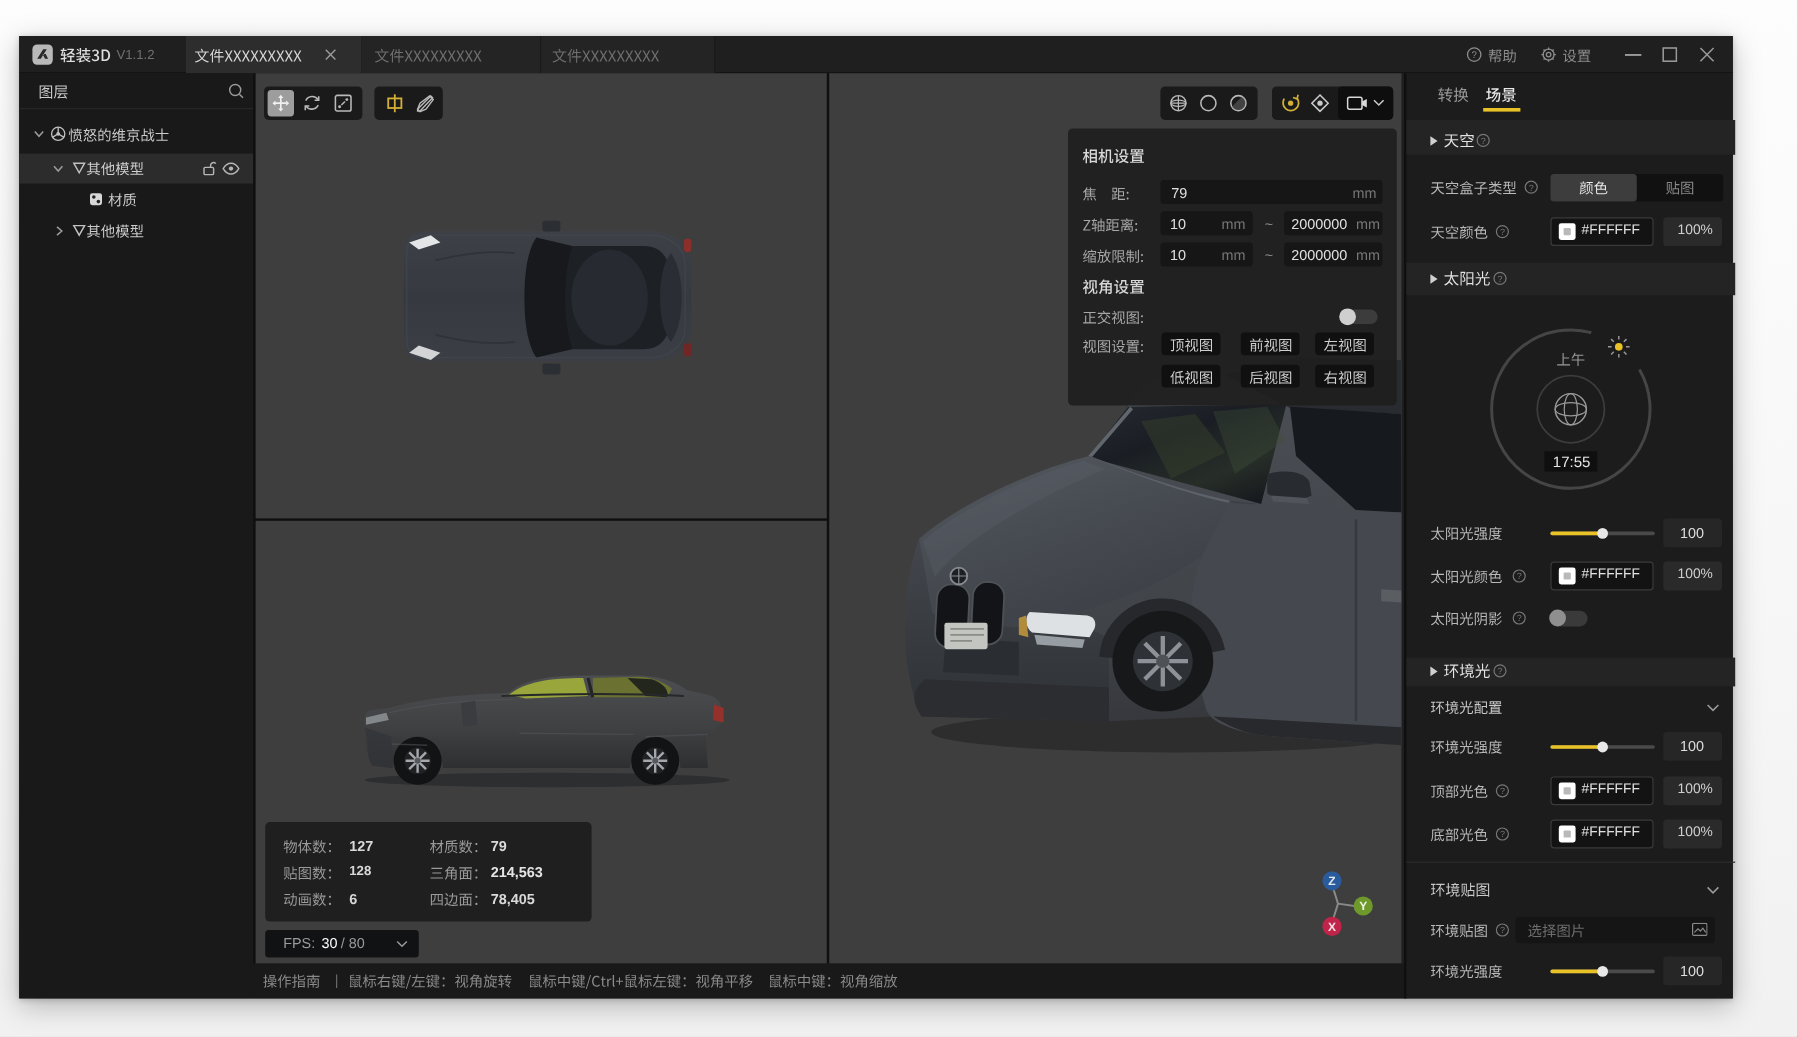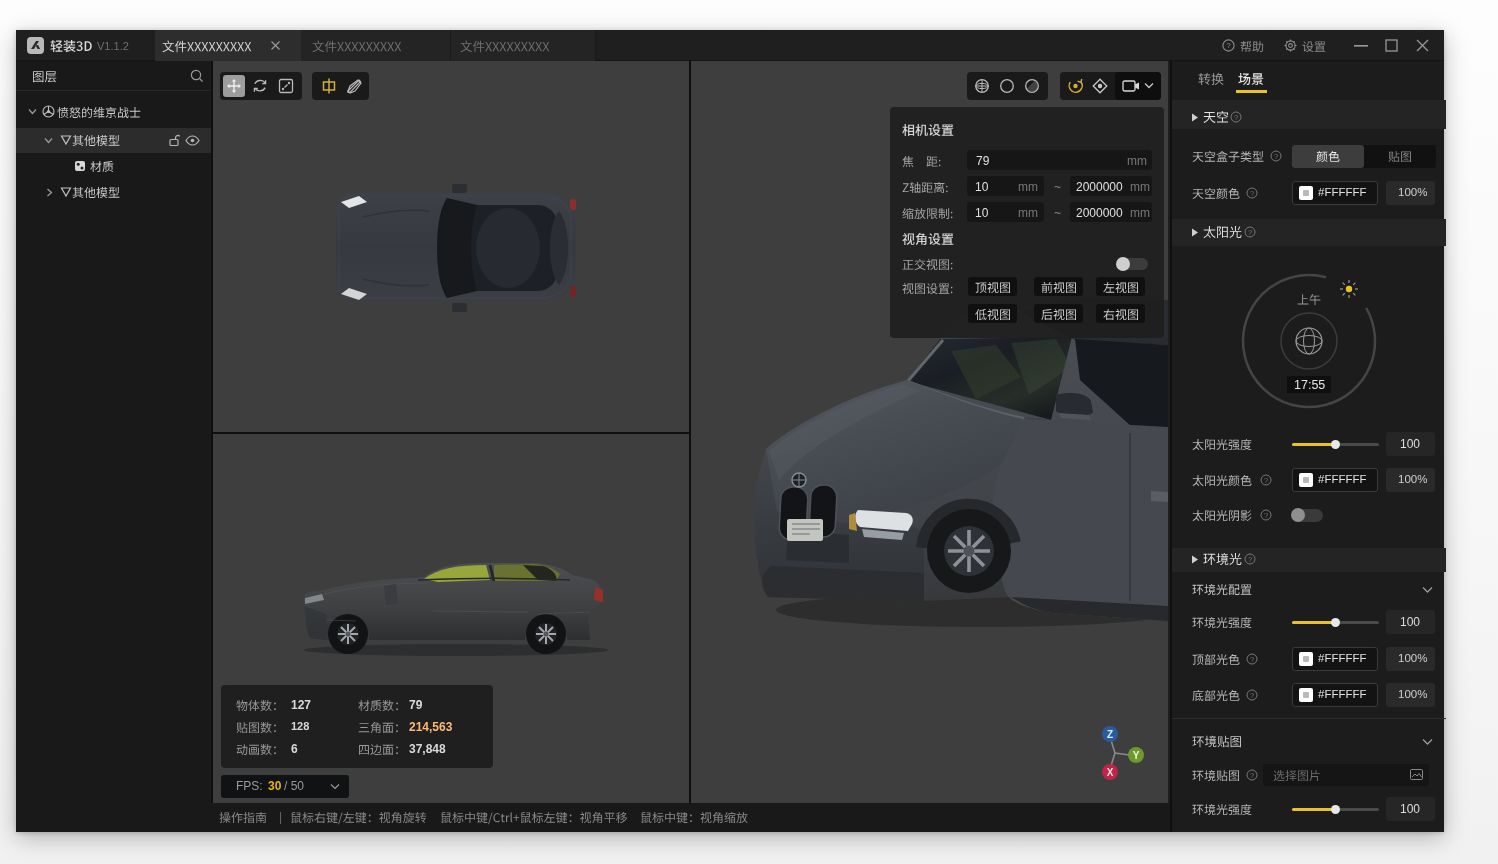--- a/index.html
+++ b/index.html
@@ -383,39 +383,39 @@
           <use href="#g28" transform="translate(24.0,13.1) scale(0.012000)"></use>
           <use href="#g29" transform="translate(36.0,13.1) scale(0.012000)"></use>
         </svg>
         <div class="ht" style="left:78px;top:286px;font-size:11px;color:#d9d9d9;font-weight:bold">128</div>
         <svg style="position:absolute;left:145.0px;top:284.5px;overflow:visible;" width="48" height="17" fill="#9a9a9a">
           <use href="#g33" transform="translate(0.0,13.1) scale(0.012000)"></use>
           <use href="#g34" transform="translate(12.0,13.1) scale(0.012000)"></use>
           <use href="#g35" transform="translate(24.0,13.1) scale(0.012000)"></use>
           <use href="#g29" transform="translate(36.0,13.1) scale(0.012000)"></use>
         </svg>
-        <div class="ht" style="left:196px;top:286px;font-size:12px;color:#fdba74;font-weight:bold">214,563</div>
+        <div class="ht" style="left:196px;top:286px;font-size:12px;color:#e5e5e5;font-weight:bold">214,563</div>
         <svg style="position:absolute;left:23.0px;top:306.5px;overflow:visible;" width="48" height="17" fill="#9a9a9a">
           <use href="#g31" transform="translate(0.0,13.1) scale(0.012000)"></use>
           <use href="#g32" transform="translate(12.0,13.1) scale(0.012000)"></use>
           <use href="#g28" transform="translate(24.0,13.1) scale(0.012000)"></use>
           <use href="#g29" transform="translate(36.0,13.1) scale(0.012000)"></use>
         </svg>
         <div class="ht" style="left:78px;top:308px;font-size:12px;color:#d9d9d9;font-weight:bold">6</div>
         <svg style="position:absolute;left:145.0px;top:306.5px;overflow:visible;" width="48" height="17" fill="#9a9a9a">
           <use href="#g36" transform="translate(0.0,13.1) scale(0.012000)"></use>
           <use href="#g37" transform="translate(12.0,13.1) scale(0.012000)"></use>
           <use href="#g35" transform="translate(24.0,13.1) scale(0.012000)"></use>
           <use href="#g29" transform="translate(36.0,13.1) scale(0.012000)"></use>
         </svg>
-        <div class="ht" style="left:196px;top:308px;font-size:12px;color:#d9d9d9;font-weight:bold">37,848</div>
+        <div class="ht" style="left:196px;top:308px;font-size:12px;color:#d9d9d9;font-weight:bold">78,405</div>
         <div class="abs" style="left:8px;top:341px;width:128px;height:23px;background:#111213;border-radius:3px"></div>
         <div class="ht" style="left:23px;top:345px;font-size:12px;color:#9a9a9a">FPS:</div>
-        <div class="ht" style="left:55px;top:345px;font-size:12px;color:#eab308;font-weight:bold">30</div>
-        <div class="ht" style="left:71px;top:345px;font-size:12px;color:#9a9a9a">/ 50</div>
+        <div class="ht" style="left:55px;top:345px;font-size:12px;color:#ffffff;font-weight:normal">30</div>
+        <div class="ht" style="left:71px;top:345px;font-size:12px;color:#9a9a9a">/ 80</div>
         <svg class="abs" style="left:117px;top:349px" width="10" height="7">
           <path d="M1 1.5l4 4 4-4" fill="none" stroke="#9a9a9a" stroke-width="1.2"></path>
         </svg>
       </div>
       <div class="abs" style="left:480px;top:0;width:477px;height:742px;background:#3e3e3e;overflow:hidden">
         <svg class="abs" style="left:0;top:0" width="477" height="742" viewBox="0 0 477 742">
 <defs>
 <linearGradient id="cmh" x1="0" y1="0" x2=".6" y2="1">
               <stop offset="0" stop-color="#565b62"></stop>
               <stop offset=".45" stop-color="#484c53"></stop>

